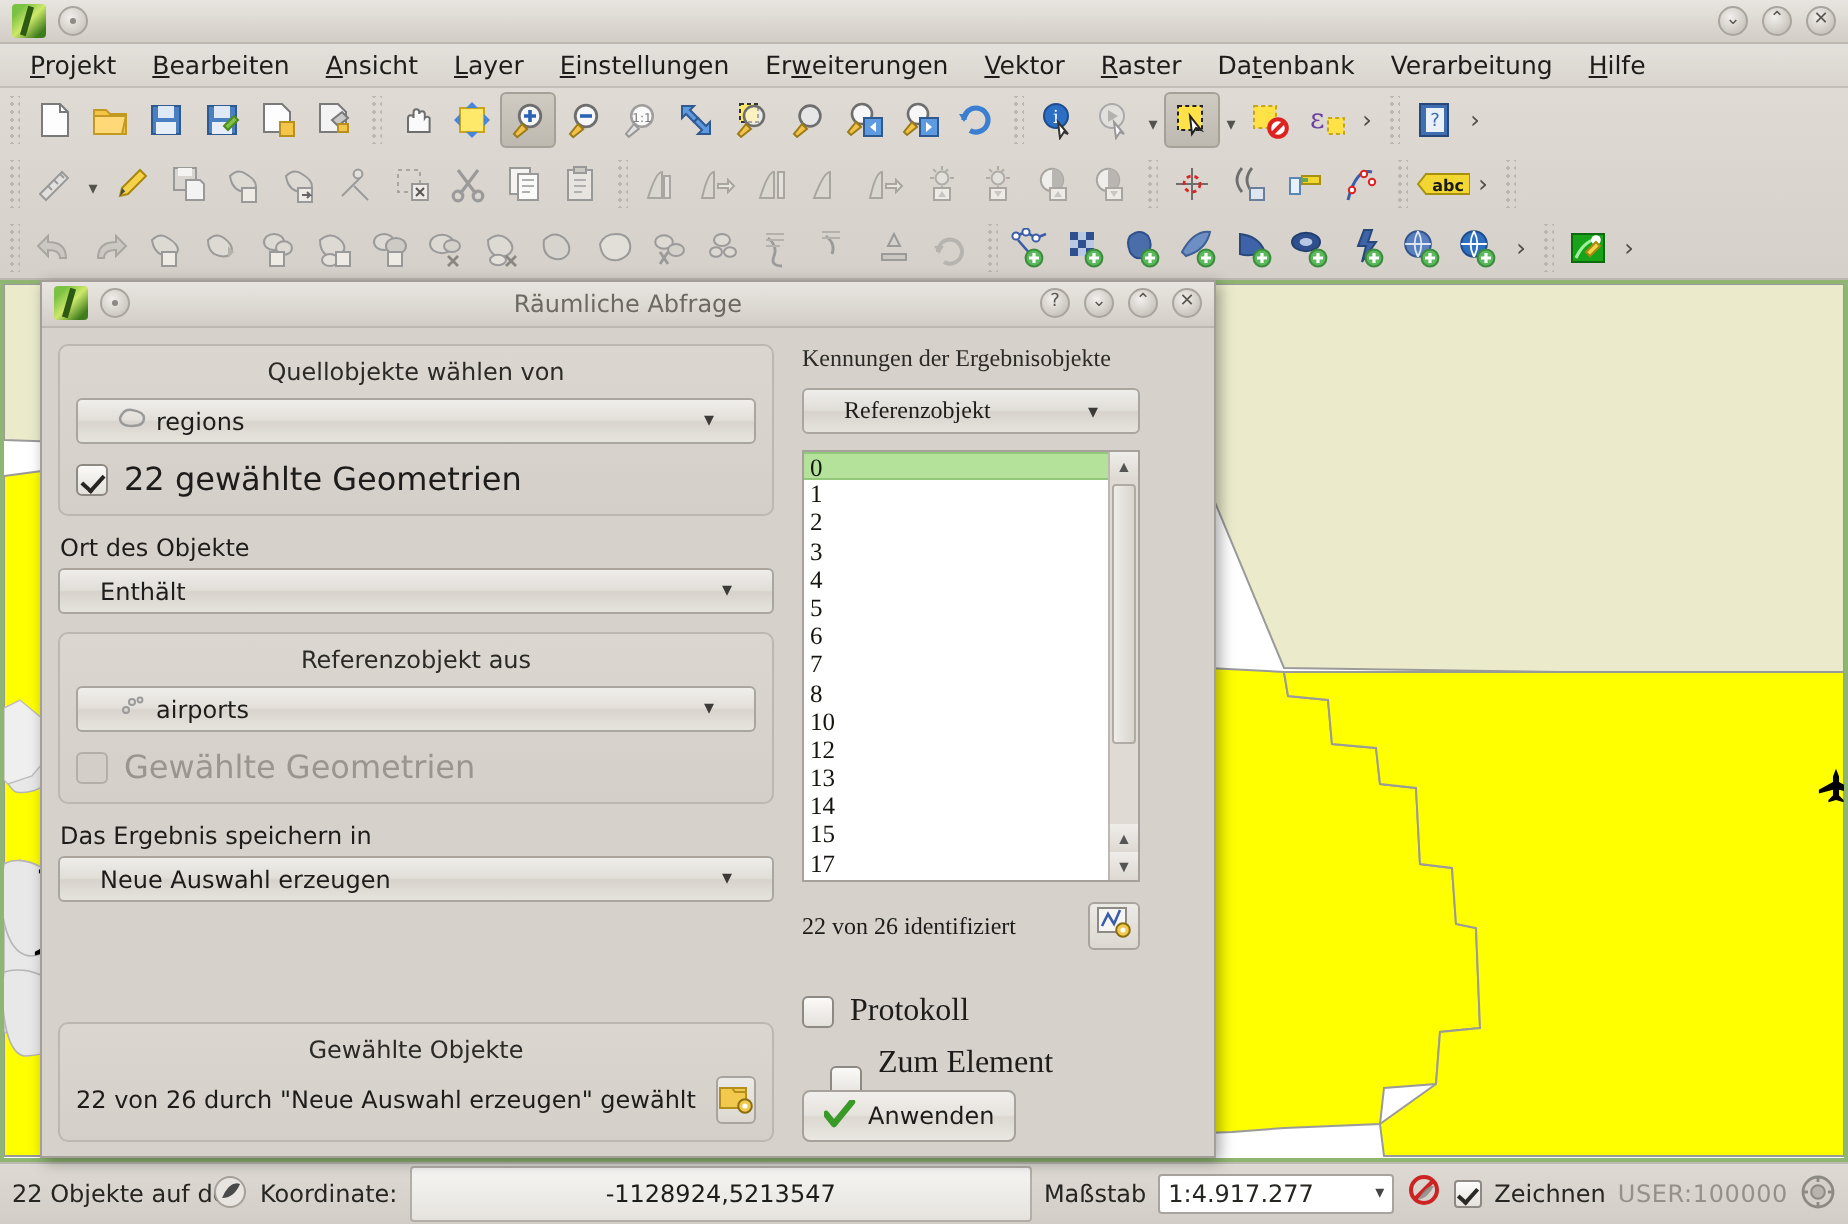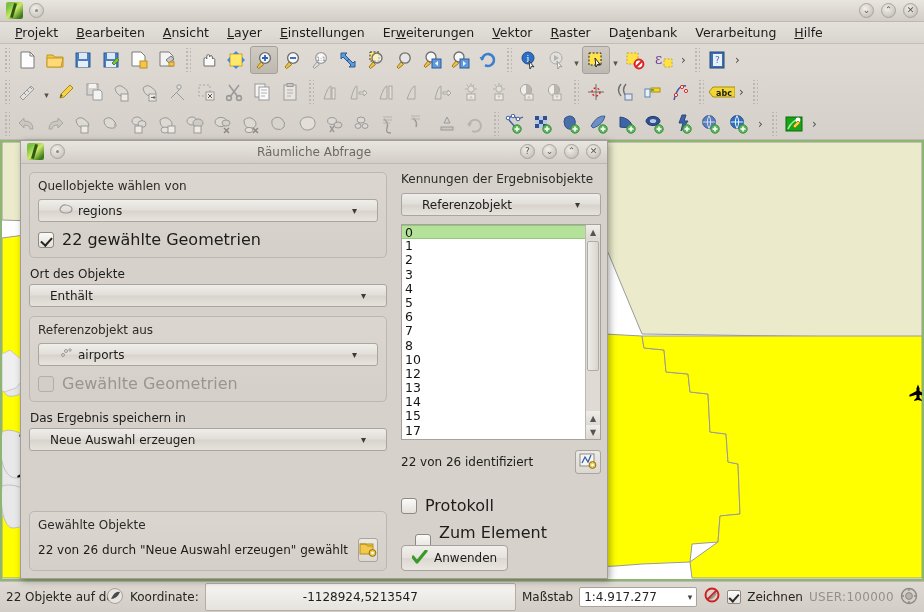--- a/index.html
+++ b/index.html
@@ -152,21 +152,21 @@
     font-size: 12px; color: #6c6962;
   }
   .dlg-body { position: relative; padding: 8px; height: 415px; }
 
   .groupbox {
     border: 1px solid #bcb8b1; border-radius: 5px;
     background: linear-gradient(#dbd7d0, #d4d0c9);
     padding: 6px 8px 8px 8px;
     position: relative;
   }
-  .group-title { text-align: left; font-size: 12px; color: #2b2a27; margin-bottom: 6px; }
+  .group-title { text-align: center; font-size: 12px; color: #2b2a27; margin-bottom: 6px; }
 
   .combo {
     height: 23px; width: 100%;
     background: linear-gradient(#f0eeea 0%, #e2dfd9 48%, #d8d4cd 52%, #e7e4de 100%);
     border: 1px solid #aaa69f; border-radius: 3px;
     display: flex; align-items: center; padding: 0 20px; gap: 5px;
     font-size: 12px; color: #1d1c1a;
   }
   .combo .lbl { flex: 1; white-space: nowrap; overflow: hidden; }
   .combo .arr { color: #3d3b37; font-size: 10px; }
@@ -183,21 +183,21 @@
     width: 5px; height: 9px; border: solid #262522;
     border-width: 0 2px 2px 0; transform: rotate(42deg);
   }
   .cbbox.disabled { background: #d3cfc8; border-color: #b3afa8; }
   .cblabel { font-size: 16px; color: #1d1c1a; }
   .cblabel.disabled { color: #9a968f; }
 
   .fieldlabel { font-size: 12px; color: #1d1c1a; margin: 9px 0 3px 1px; }
 
   
-  .rightcol { position: absolute; left: 380px; top: 8px; width: 200px; }
+  .rightcol { position: absolute; left: 380px; top: 8px; width: 169px; font-family: Liberation Serif, serif; }
   .rc-title { font-size: 12px; color: #2b2a27; margin-bottom: 7px; white-space: nowrap; }
 
   .listwrap {
     margin-top: 8px; display: flex; height: 216px;
     border: 1px solid #a6a29b; background: #fff;
   }
   .listbox { flex: 1; overflow: hidden; padding: 0; }
   .li { font-size: 12.5px; color: #15140f; padding: 0 3px; height: 14.2px; line-height: 14.2px; }
   .li.sel { background: #b4e29b; border-top: 1px solid #93c77b; border-bottom: 1px solid #93c77b; }
   .vscroll {

